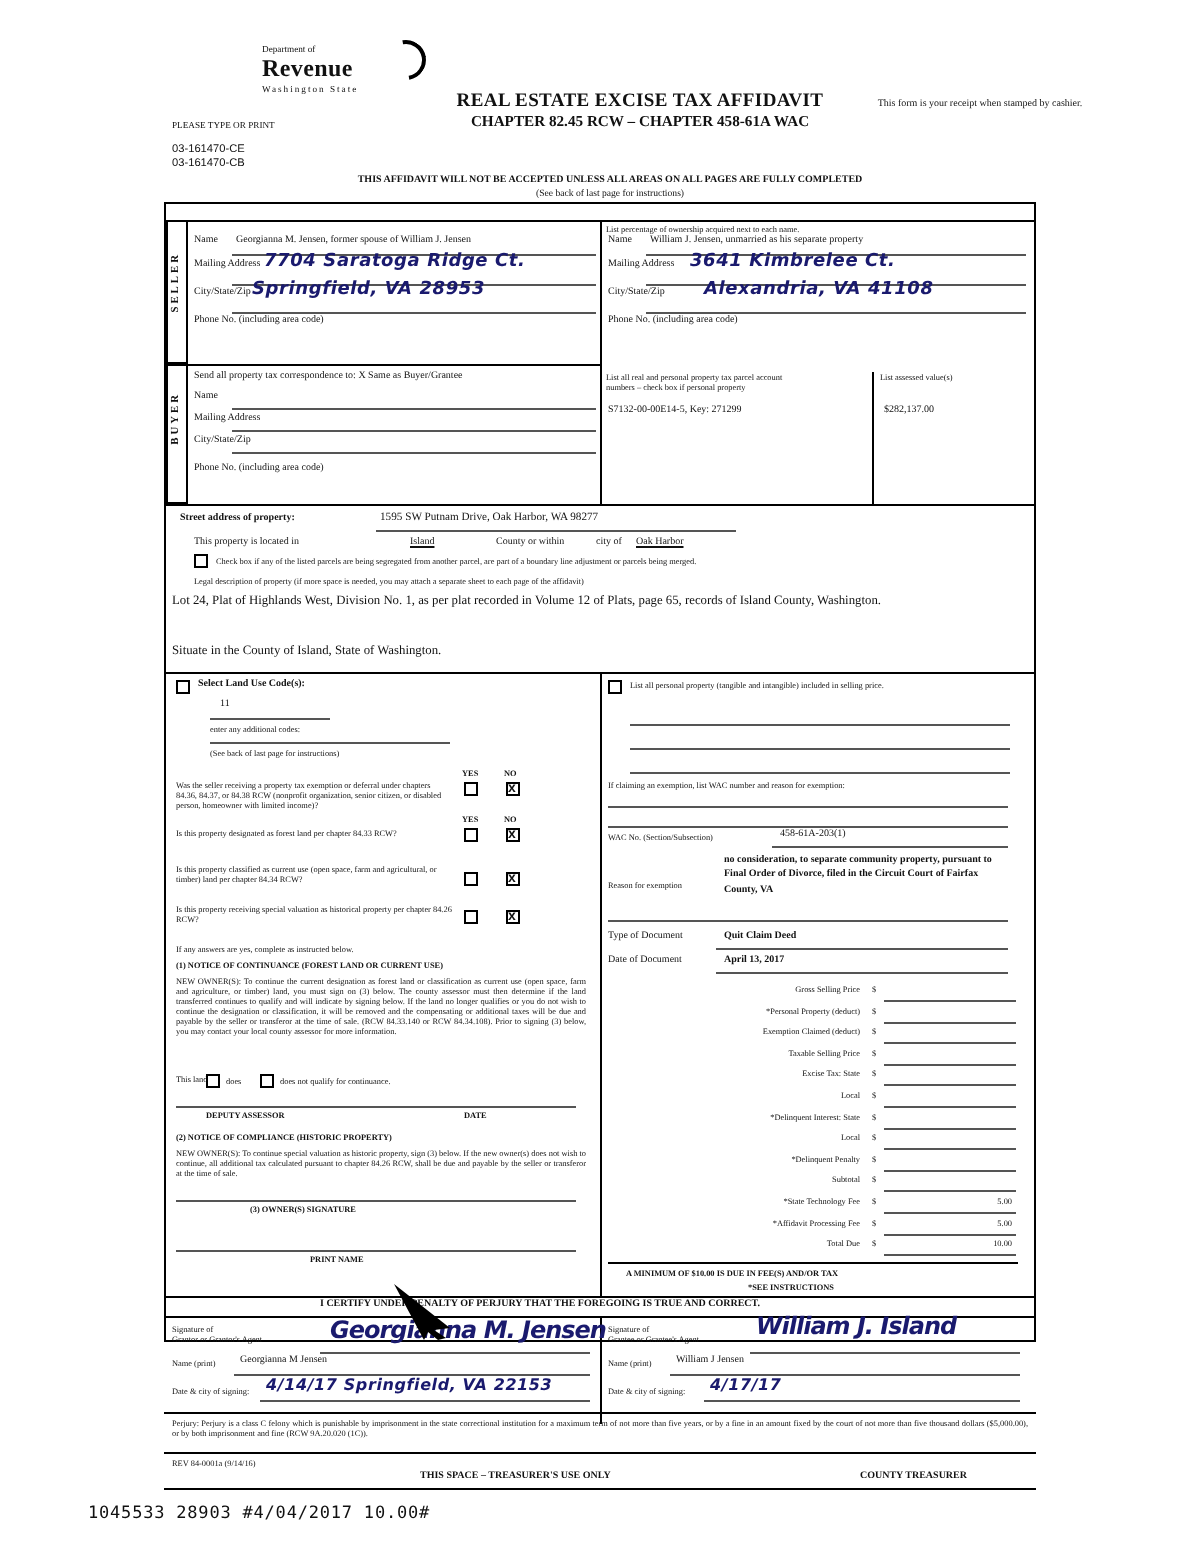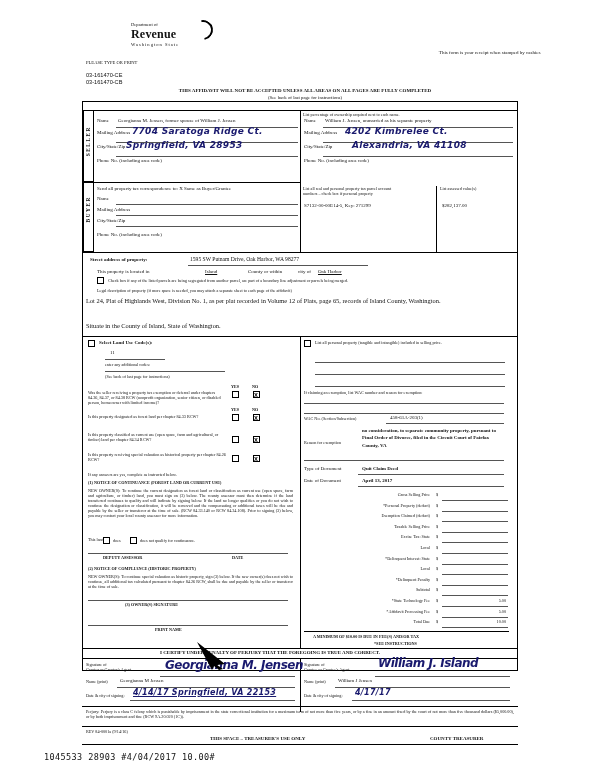--- a/index.html
+++ b/index.html
@@ -92,20 +92,24 @@
     <div class="logo-state">Washington State</div>
     <div class="logo-swirl"></div>
   </div>
 
   <div class="abs" id="print-note">PLEASE TYPE OR PRINT</div>
   <div class="abs" id="barcode-nums">
     <div>03-161470-CE</div>
     <div>03-161470-CB</div>
   </div>
 
+  <div class="abs" id="title-main">
+    <div class="t1">REAL ESTATE EXCISE TAX AFFIDAVIT</div>
+    <div class="t2">CHAPTER 82.45 RCW – CHAPTER 458-61A WAC</div>
+  </div>
 
   <div class="abs" id="note-right">This form is your receipt when stamped by cashier.</div>
 
   <div class="abs" id="accept-note">THIS AFFIDAVIT WILL NOT BE ACCEPTED UNLESS ALL AREAS ON ALL PAGES ARE FULLY COMPLETED</div>
   <div class="abs" id="seepage2">(See back of last page for instructions)</div>
 
   <div class="bx" id="outer"></div>
 
   <div class="bx" style="left:83px;top:110px;width:11px;height:72px;"></div>
   <div class="vert abs" style="left:85px;top:126px;">SELLER</div>
@@ -131,21 +135,21 @@
   <div class="abs hand" style="left:126px;top:140px;font-size:9px;">Springfield, VA 28953</div>
   <div class="line" style="left:116px;top:156px;width:182px;height:.6px;background:#555;"></div>
 
   <div class="abs xs" style="left:97px;top:158px;">Phone No. (including area code)</div>
 
   <div class="abs xs" style="left:304px;top:118px;">Name</div>
   <div class="abs xs" style="left:325px;top:118px;width:188px;">William J. Jensen, unmarried as his separate property</div>
   <div class="line" style="left:323px;top:127px;width:190px;height:.6px;background:#555;"></div>
 
   <div class="abs xs" style="left:304px;top:130px;">Mailing Address</div>
-  <div class="abs hand" style="left:345px;top:126px;font-size:9px;">4202 Kimbrelee Ct.</div>
+  <div class="abs hand" style="left:345px;top:126px;font-size:9px;">3641 Kimbrelee Ct.</div>
   <div class="line" style="left:323px;top:142px;width:190px;height:.6px;background:#555;"></div>
 
   <div class="abs xs" style="left:304px;top:144px;">City/State/Zip</div>
   <div class="abs hand" style="left:352px;top:140px;font-size:9px;">Alexandria, VA 41108</div>
   <div class="line" style="left:323px;top:156px;width:190px;height:.6px;background:#555;"></div>
 
   <div class="abs xs" style="left:304px;top:158px;">Phone No. (including area code)</div>
 
   <div class="abs xs" style="left:97px;top:186px;width:200px;">Send all property tax correspondence to:  X Same as Buyer/Grantee</div>
   <div class="abs xs" style="left:97px;top:196px;">Name</div>
@@ -340,21 +344,21 @@
 
   <div class="abs tiny" style="left:86px;top:679px;">Name (print)</div>
   <div class="abs xs" style="left:120px;top:678px;">Georgianna M Jensen</div>
   <div class="line" style="left:117px;top:687px;width:178px;height:.6px;background:#555;"></div>
 
   <div class="abs tiny" style="left:304px;top:679px;">Name (print)</div>
   <div class="abs xs" style="left:338px;top:678px;">William J Jensen</div>
   <div class="line" style="left:335px;top:687px;width:175px;height:.6px;background:#555;"></div>
 
   <div class="abs tiny" style="left:86px;top:693px;">Date &amp; city of signing:</div>
-  <div class="abs hand" style="left:133px;top:688px;font-size:8px;text-decoration:underline;">4/14/17 Springfield, VA 22153</div>
+  <div class="abs hand" style="left:133px;top:688px;font-size:8px;">4/14/17 Springfield, VA 22153</div>
   <div class="line" style="left:130px;top:700px;width:165px;height:.6px;background:#555;"></div>
 
   <div class="abs tiny" style="left:304px;top:693px;">Date &amp; city of signing:</div>
   <div class="abs hand" style="left:355px;top:688px;font-size:8px;">4/17/17</div>
   <div class="line" style="left:352px;top:700px;width:158px;height:.6px;background:#555;"></div>
 
   <div class="line" style="left:82px;top:706px;width:436px;height:1px;"></div>
   <div class="abs tiny" style="left:86px;top:709px;width:428px;text-align:justify;">Perjury: Perjury is a class C felony which is punishable by imprisonment in the state correctional institution for a maximum term of not more than five years, or by a fine in an amount fixed by the court of not more than five thousand dollars ($5,000.00), or by both imprisonment and fine (RCW 9A.20.020 (1C)).</div>
   <div class="line" style="left:82px;top:726px;width:436px;height:1px;"></div>
 

